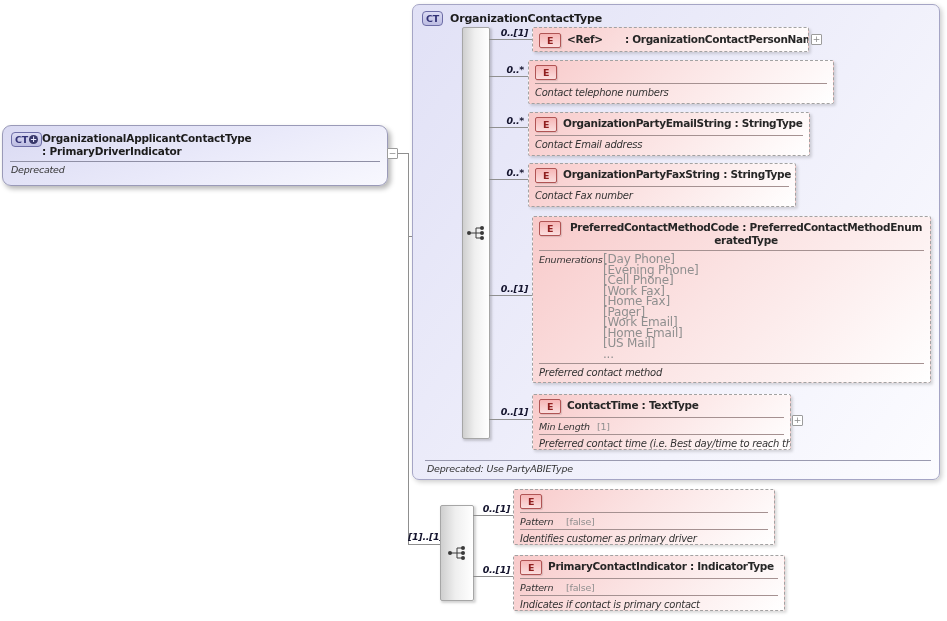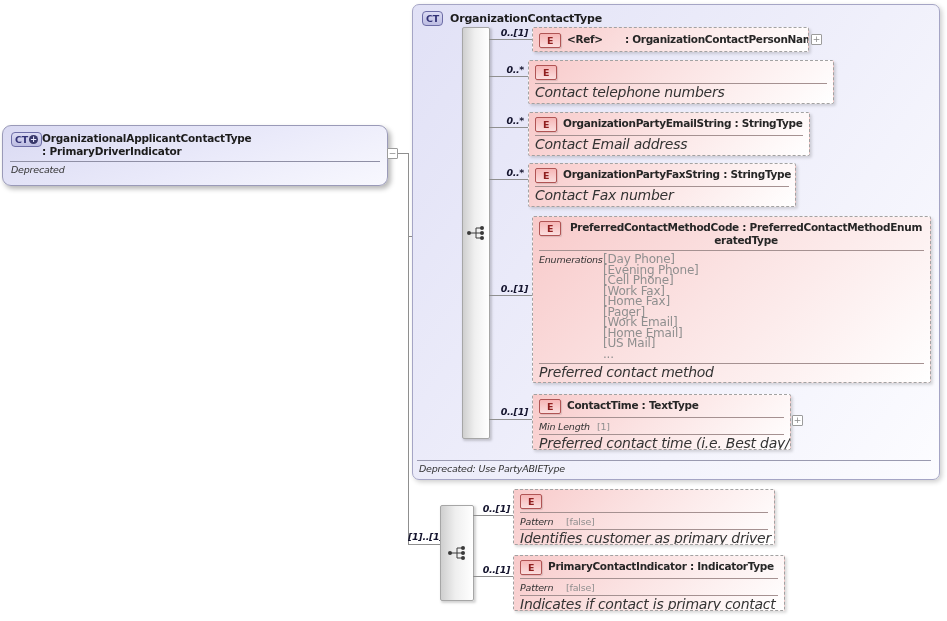--- a/index.html
+++ b/index.html
@@ -29,21 +29,21 @@
     border:1px solid #a5a5c5;border-radius:7px;box-sizing:border-box;
     background:linear-gradient(125deg,#e1e1f6 0%,#ecectA 45%,#fbfbff 100%);
     background:linear-gradient(125deg,#e1e1f6 0%,#ecectafa 45%,#fbfbff 100%);
     background:linear-gradient(125deg,#e1e1f6 0%,#ededfa 45%,#fcfcff 100%);
     box-shadow:2px 2px 5px rgba(0,0,0,0.2);
   }
   .container-header{
     display:flex;align-items:center;gap:7px;padding:6px 9px;
     font-weight:bold;font-size:11px;color:#1c1c1c;letter-spacing:-0.2px;
   }
-  .container-footer{position:absolute;left:4px;right:8px;bottom:2px;}
+  .container-footer{position:absolute;left:12px;right:8px;bottom:2px;}
   .csep{height:1px;background:#9a9ab0;}
   .cfoot{font-style:italic;font-size:9.5px;color:#333;padding:2px 2px 3px 2px;letter-spacing:-0.2px;}
   
   .badge-ct{
     flex:0 0 auto;display:inline-block;border:1px solid #6d6da6;border-radius:4px;
     background:linear-gradient(180deg,#dcdcf4,#bcbce2);
     color:#323276;font-weight:bold;font-size:9.5px;height:13px;line-height:13px;
     padding:0 3px;box-sizing:content-box;
   }
   .badge-ct-plus{
@@ -81,21 +81,21 @@
   }
   .etitle-row{
     display:flex;align-items:flex-start;gap:6px;padding:4px 5px 2px 6px;
     font-weight:bold;font-size:10.5px;line-height:13px;color:#262626;letter-spacing:-0.3px;
   }
   .etitle{flex:1;white-space:nowrap;}
   .etitle.wrap{white-space:normal;text-align:center;word-break:break-all;}
   .etype-gap{margin-left:22px;}
   .esep{height:1px;background:#a59191;margin:1px 6px 0 6px;}
   .eannot{
-    font-style:italic;font-size:14px;color:#333;padding:3px 6px 2px 6px;
+    font-style:italic;font-size:10px;color:#333;padding:3px 6px 2px 6px;
     white-space:nowrap;letter-spacing:-0.25px;line-height:11px;
   }
   .efacet{display:flex;padding:3px 6px 1px 6px;font-size:9.5px;line-height:11px;letter-spacing:-0.2px;}
   .flabel{font-style:italic;color:#333;flex:0 0 auto;}
   .w46{width:46px;} .w58{width:58px;} .w64{width:64px;}
   .fvalue{color:#8f8f8f;}
   .enumcol{color:#8f8f8f;font-size:12px;line-height:10.5px;}
   .enumcol div{white-space:nowrap;}
   
   .handle{

